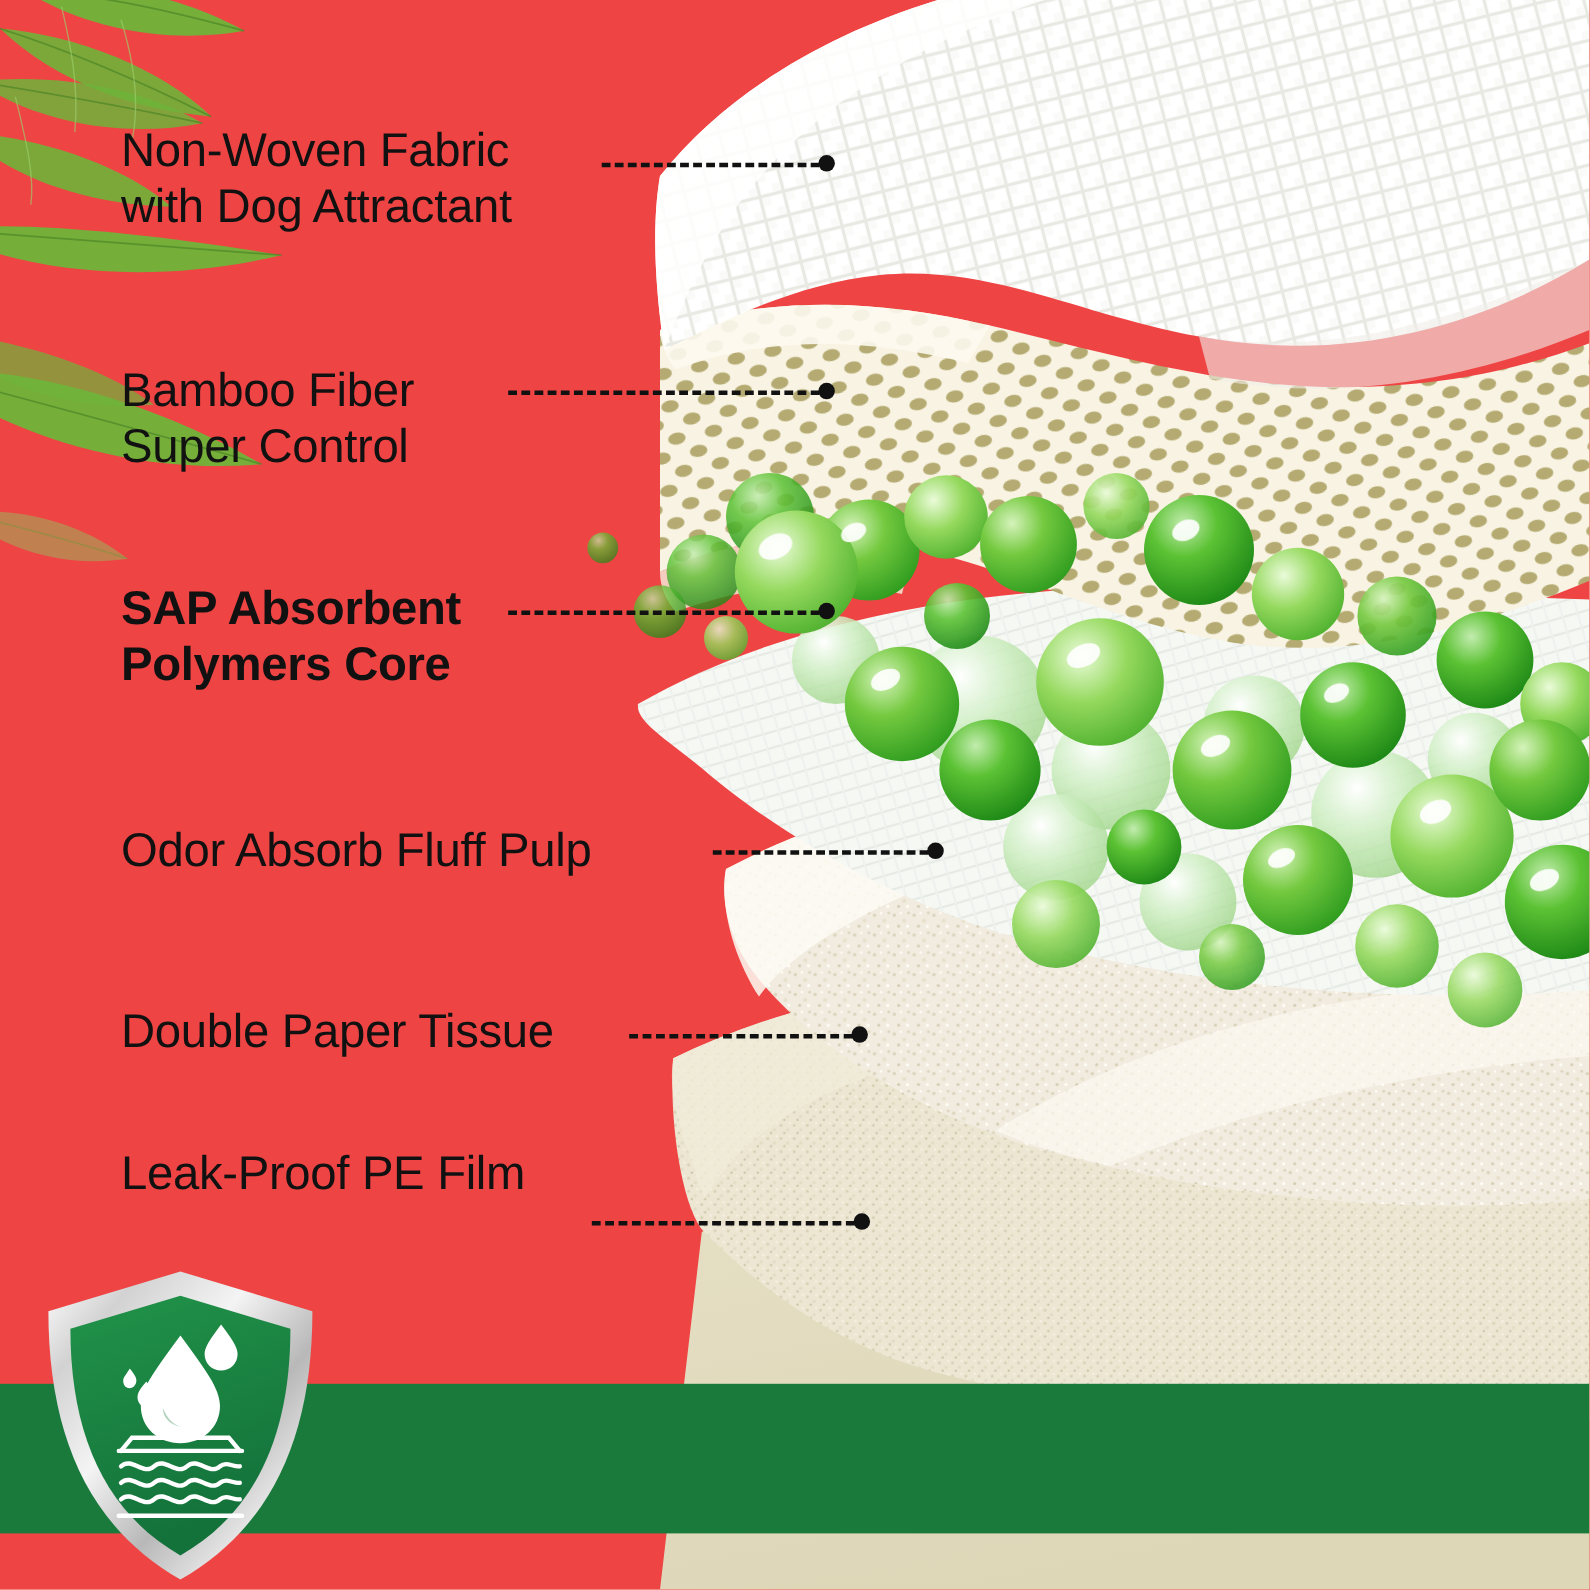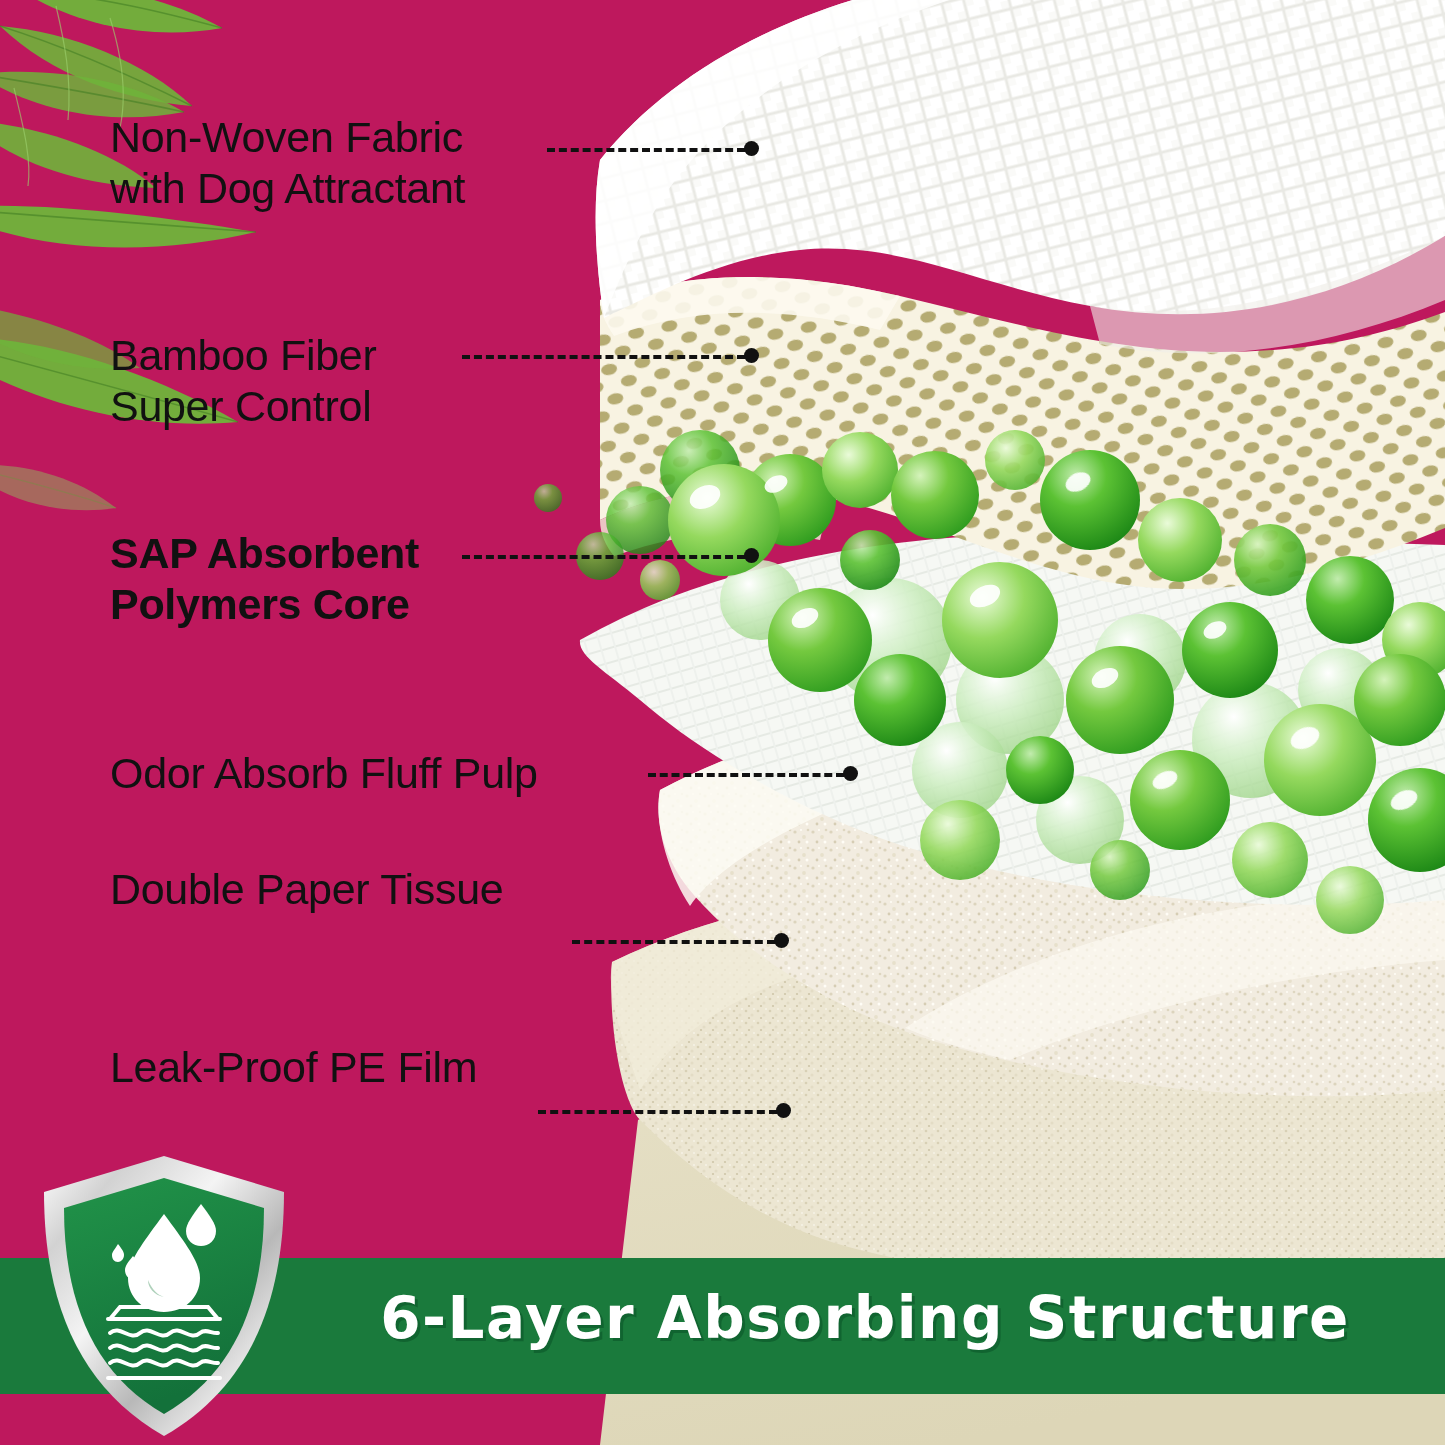--- a/index.html
+++ b/index.html
@@ -2,21 +2,21 @@
 <html><head>
 <meta charset="utf-8">
 <style>
   html,body{margin:0;padding:0;}
   body{
     width:1445px;height:1445px;
     background:#fbf7ec;
     font-family:"Liberation Sans", sans-serif;
     overflow:hidden;
   }
-  #stage{position:relative;width:1445px;height:1445px;overflow:hidden;background:#be185d;}
+  #stage{position:relative;width:1445px;height:1445px;overflow:hidden;background:#ef4444;}
 
   
   .bamboo{position:absolute;left:-40px;top:-30px;width:320px;height:560px;pointer-events:none;}
   .bamboo-low{position:absolute;left:-30px;top:430px;width:150px;height:120px;pointer-events:none;opacity:.85;}
 
   
   .art{position:absolute;left:0;top:0;width:1445px;height:1445px;}
 
   
   .label{
@@ -290,30 +290,29 @@
 
   <div class="label" style="left:110px;top:528px;font-weight:bold;">SAP Absorbent
 Polymers Core</div>
   <div class="leader" style="left:462px;top:555px;width:283px;"></div>
   <div class="leader-dot" style="left:744px;top:548px;"></div>
 
   <div class="label" style="left:110px;top:748px;">Odor Absorb Fluff Pulp</div>
   <div class="leader" style="left:648px;top:773px;width:196px;"></div>
   <div class="leader-dot" style="left:843px;top:766px;"></div>
 
-  <div class="label" style="left:110px;top:864px;">Double Paper Tissue</div>
+  <div class="label" style="left:110px;top:913px;">Double Paper Tissue</div>
   <div class="leader" style="left:572px;top:940px;width:203px;"></div>
   <div class="leader-dot" style="left:774px;top:933px;"></div>
 
   <div class="label" style="left:110px;top:1042px;">Leak-Proof PE Film</div>
   <div class="leader" style="left:538px;top:1110px;width:239px;"></div>
   <div class="leader-dot" style="left:776px;top:1103px;"></div>
 
   <div class="banner"></div>
-  <div class="banner-text">6-Layer Absorbing Structure</div>
 
   <svg class="shield" viewBox="0 0 252 288">
     <defs>
       <linearGradient id="rim" x1="0" y1="0" x2="1" y2="1">
         <stop offset="0%" stop-color="#ffffff"></stop>
         <stop offset="18%" stop-color="#d2d2d2"></stop>
         <stop offset="40%" stop-color="#f4f4f4"></stop>
         <stop offset="62%" stop-color="#b8b8b8"></stop>
         <stop offset="82%" stop-color="#ededed"></stop>
         <stop offset="100%" stop-color="#a9a9a9"></stop>

